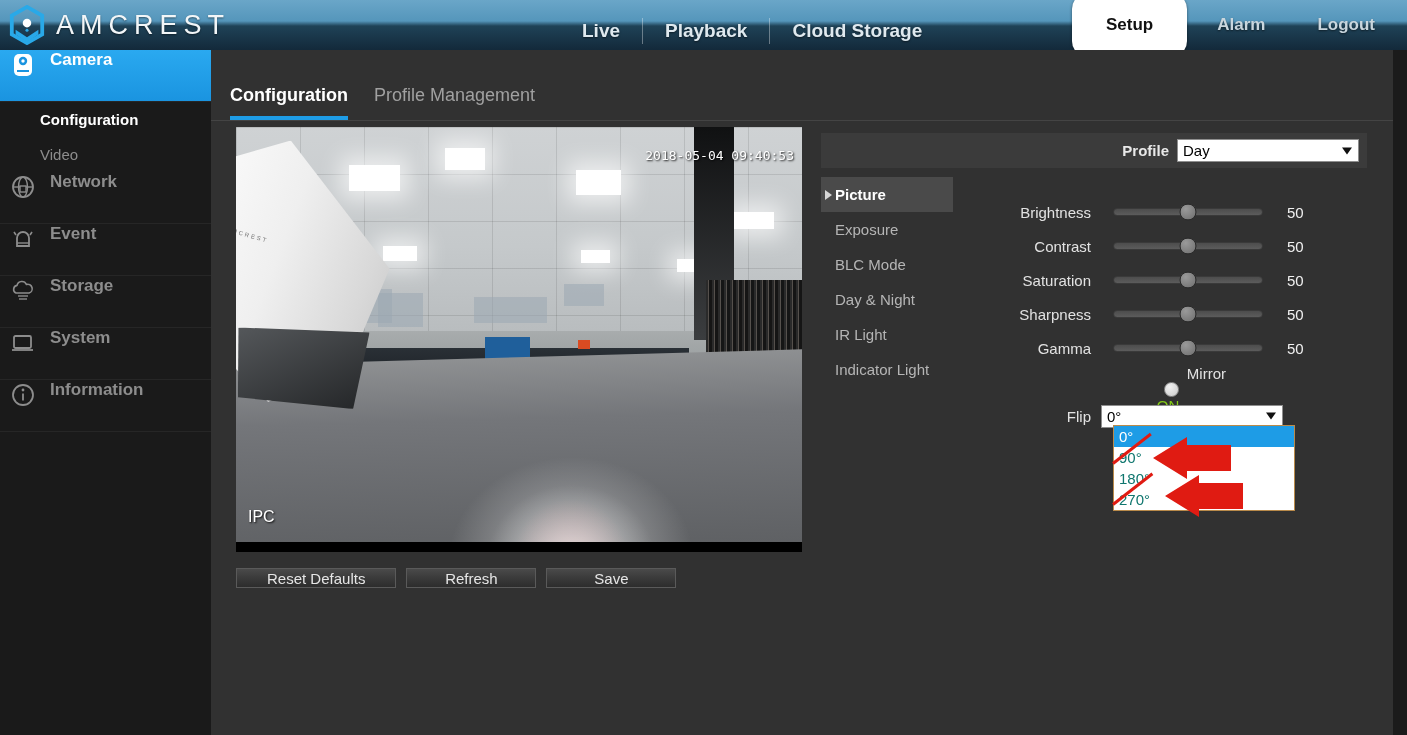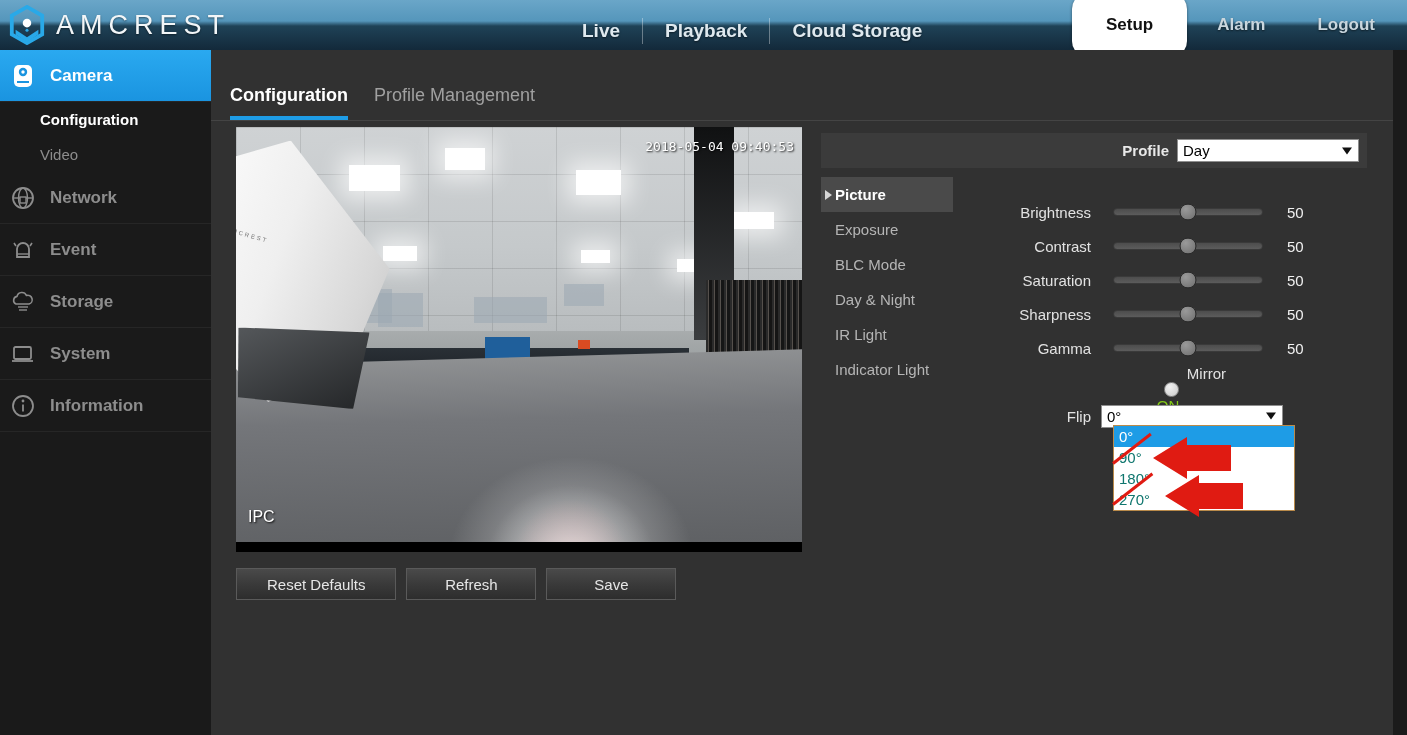--- a/index.html
+++ b/index.html
@@ -39,21 +39,21 @@
     color: #c9d6de; font-size: 17px; font-weight: 600; padding: 0 22px; cursor: pointer;
     text-shadow: 0 1px 2px rgba(0,0,0,.5);
   }
 
   
   .sidebar {
     position: absolute; left: 0; top: 50px; width: 211px; height: 685px;
     background: #1a1a1a;
   }
   .side-item {
-    position: relative; height: 52px; display: flex; align-items: center;
+    position: relative; height: 52px; display: flex; 
     padding-left: 8px; gap: 12px; cursor: pointer;
     border-bottom: 1px solid #262626;
   }
   .side-item.active {
     background: linear-gradient(to bottom, #2aa9f0 0%, #1a94e0 100%);
   }
   .side-item.active::after {
     content: ""; position: absolute; right: -11px; top: 0;
     border-top: 26px solid transparent; border-bottom: 26px solid transparent;
     border-left: 11px solid #1e9ce6;
@@ -134,36 +134,36 @@
     position: absolute; left: 0%; top: 46%; width: 24%; height: 21%;
     background: linear-gradient(160deg, #55585b, #232527);
     clip-path: polygon(4% 0%, 100% 16%, 84% 100%, 0% 78%);
     transform: rotate(-4deg);
   }
   .cam-logo {
     position: absolute; left: 13%; top: 34%; font-size: 6px; letter-spacing: 2px;
     color: #777; transform: rotate(20deg);
   }
   .video-timestamp {
-    position: absolute; right: 8px; top: 12px; color: #ffffff; font-size: 13px;
+    position: absolute; right: 8px; top: 21px; color: #ffffff; font-size: 13px;
     font-family: "DejaVu Sans Mono", monospace;
     text-shadow: 1px 1px 2px rgba(0,0,0,.9);
   }
   .video-ipc {
     position: absolute; left: 12px; bottom: 26px; color: #ffffff; font-size: 16px;
     text-shadow: 1px 1px 2px rgba(0,0,0,.9);
   }
   .video-bottombar { position: absolute; left: 0; right: 0; bottom: 0; height: 10px; background: #000; }
 
   
   .btn-row { position: absolute; left: 25px; top: 518px; display: flex; gap: 10px; }
   .btn {
     background: linear-gradient(to bottom, #4a4a4a 0%, #3a3a3a 50%, #2d2d2d 100%);
     border: 1px solid #5a5a5a; color: #e6e6e6; font-size: 15px;
-    height: 32px; min-width: 130px; cursor: pointer; padding: 0 30px;
+    height: 20px; min-width: 130px; cursor: pointer; padding: 0 30px;
   }
 
   
   .cfg-profile-bar {
     position: absolute; left: 610px; top: 83px; width: 546px; height: 35px;
     background: #3b3b3b; display: flex; align-items: center; justify-content: flex-end;
     padding-right: 8px; gap: 8px;
   }
   .cfg-profile-label { color: #e8e8e8; font-size: 15px; font-weight: bold; }
   .sel-box {

